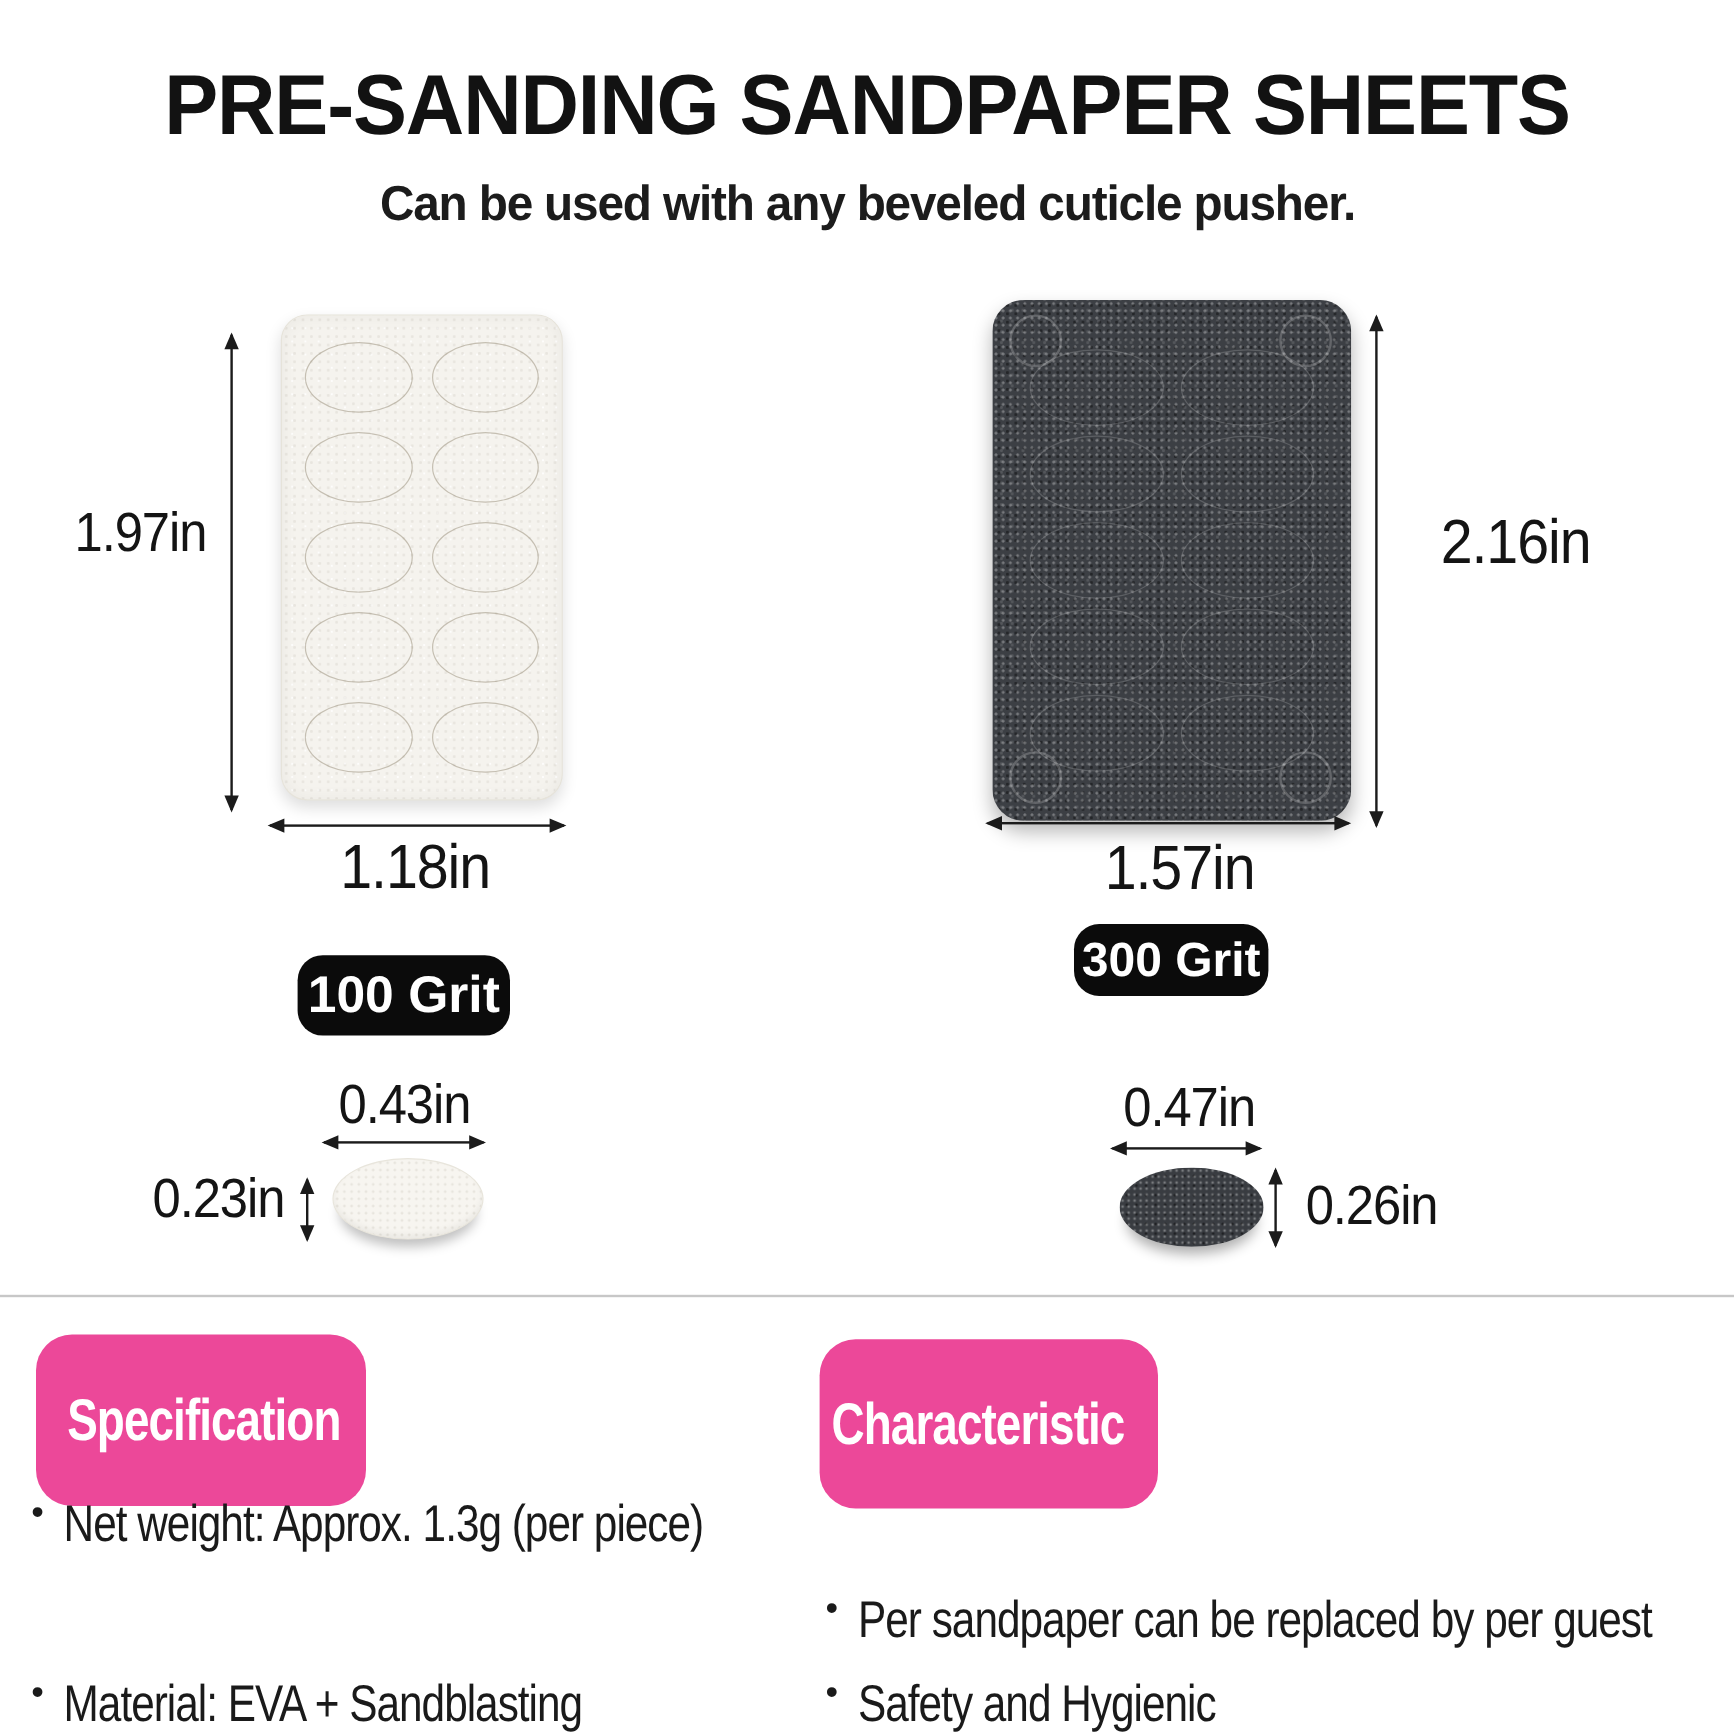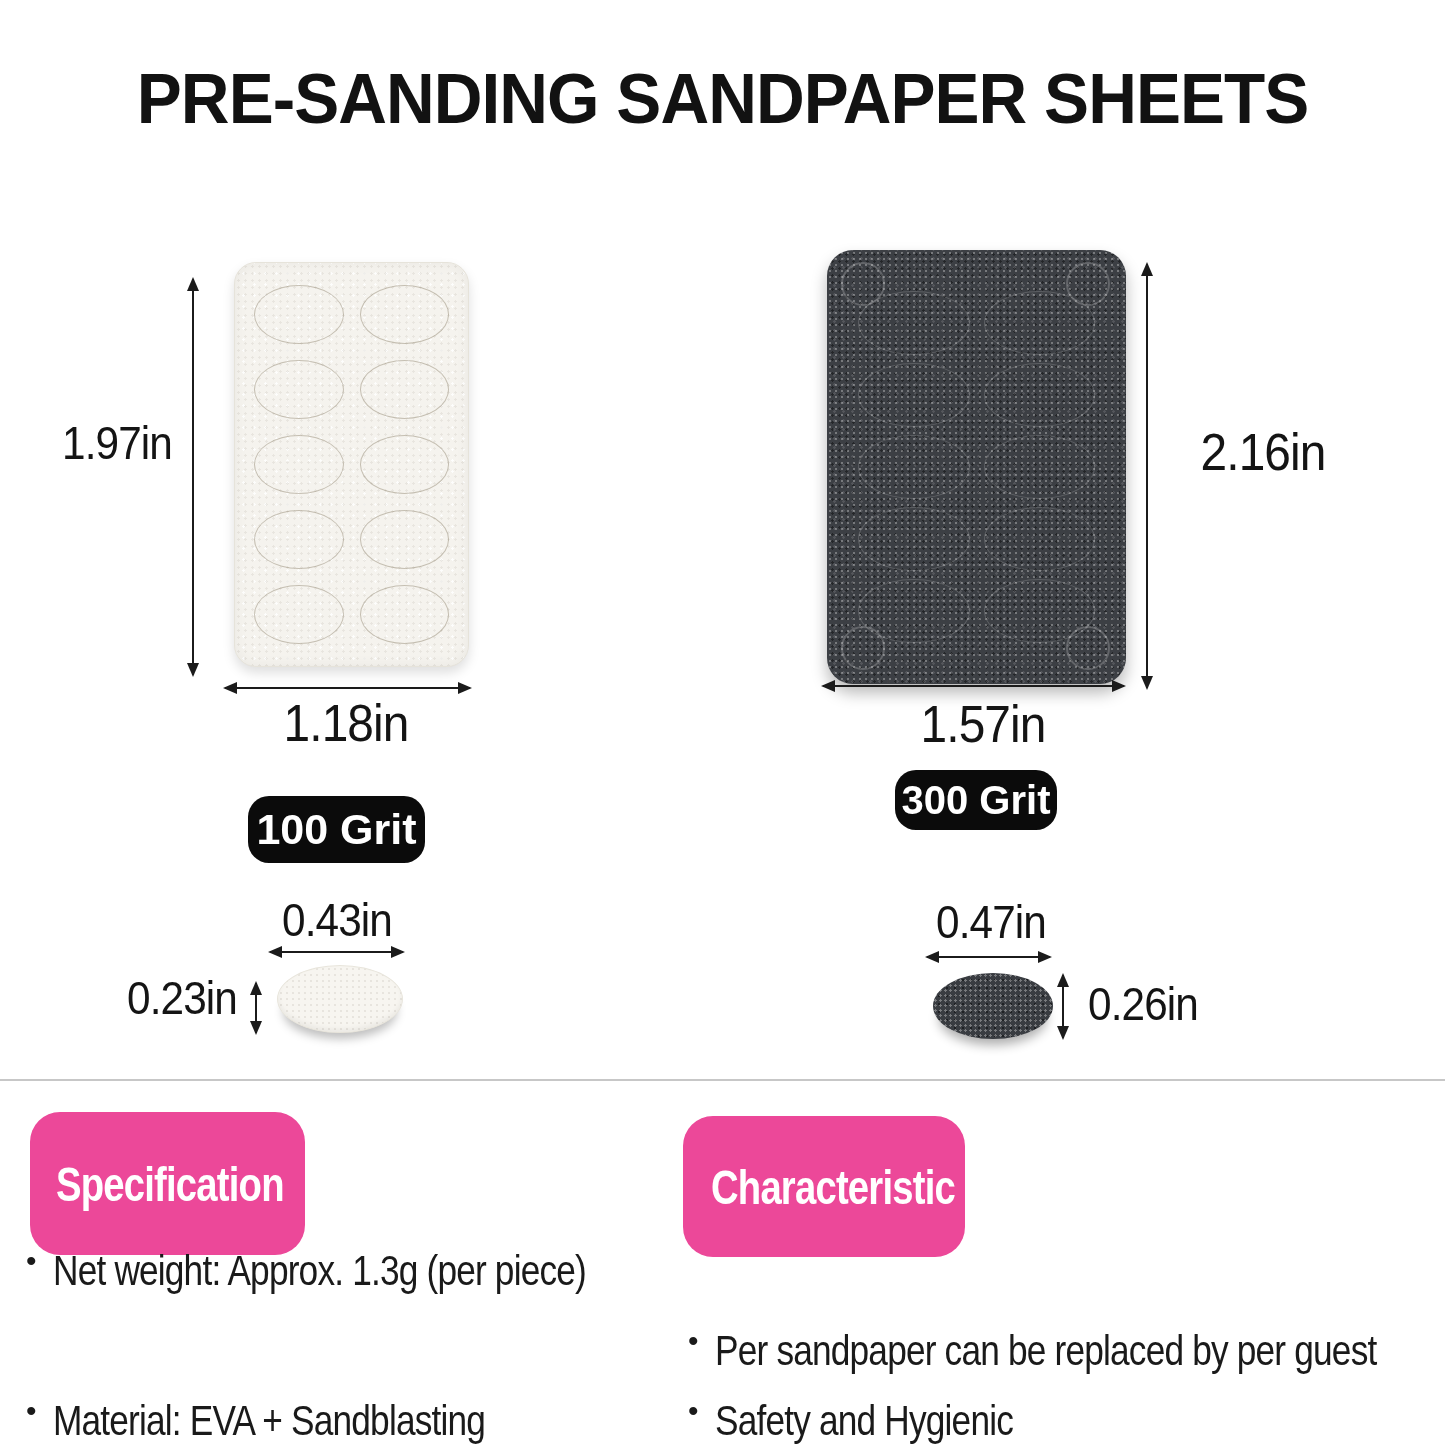--- a/index.html
+++ b/index.html
@@ -4,21 +4,21 @@
 <style>
   * { margin:0; padding:0; box-sizing:border-box; }
   html,body { background:#ffffff; }
   .canvas {
     position:relative; width:1445px; height:1445px; background:#ffffff;
     font-family:"Liberation Sans", sans-serif; color:#161616; overflow:hidden;
   }
 
   
   .title {
-    position:absolute; top:58px; left:0; width:100%; text-align:center;
+    position:absolute; top:48px; left:0; width:100%; text-align:center;
     font-size:71px; font-weight:bold; color:#121212; letter-spacing:-1px;
   }
   .title > span { display:inline-block; transform:scaleX(.95); transform-origin:center; white-space:nowrap; }
   .subtitle {
     position:absolute; top:146px; left:0; width:100%; text-align:center;
     font-size:41px; font-weight:bold; color:#1c1c1c; letter-spacing:-1px;
   }
   .subtitle > span { display:inline-block; transform:scaleX(.97); white-space:nowrap; }
 
   
@@ -111,21 +111,21 @@
   .divider { position:absolute; left:0; top:1079px; width:1445px; height:2px; background:#c7c7c7; }
   .section-badge {
     position:absolute; background:#ec4899; color:#ffffff; border-radius:30px;
     display:flex; align-items:center;
   }
   .section-badge > span {
     font-size:49px; font-weight:bold; letter-spacing:-1px; white-space:nowrap;
     display:inline-block; transform:scaleX(.78); transform-origin:left center;
   }
   .spec-badge { left:30px; top:1112px; width:275px; height:143px; padding-left:26px; }
-  .char-badge { left:683px; top:1116px; width:282px; height:141px; padding-left:28px; }
+  .char-badge { left:683px; top:1116px; width:282px; height:141px; padding-left:10px; }
 
   .bullet { position:absolute; height:52px; display:flex; }
   .bullet::before {
     content:"\2022"; font-size:30px; color:#1a1a1a; margin-right:16px;
     position:relative; top:-2px;
   }
   .bullet > span {
     font-size:43px; color:#1a1a1a; letter-spacing:-1px; white-space:nowrap;
     display:inline-block; transform:scaleX(.82); transform-origin:left center;
   }
@@ -135,20 +135,21 @@
   .char-1 { left:688px; top:1246px; }
   .char-2 { left:688px; top:1326px; }
   .char-3 { left:688px; top:1396px; }
 </style>
 </head>
 <body>
 
 <div class="canvas">
 
   <div class="title"><span>PRE-SANDING SANDPAPER SHEETS</span></div>
+  <div class="subtitle"><span>Can be used with any beveled cuticle pusher.</span></div>
 
   <div class="sheet sheet-white">
     <div class="oval-grid">
       <div class="oval"></div>
       <div class="oval"></div>
       <div class="oval"></div>
       <div class="oval"></div>
       <div class="oval"></div>
       <div class="oval"></div>
       <div class="oval"></div>

